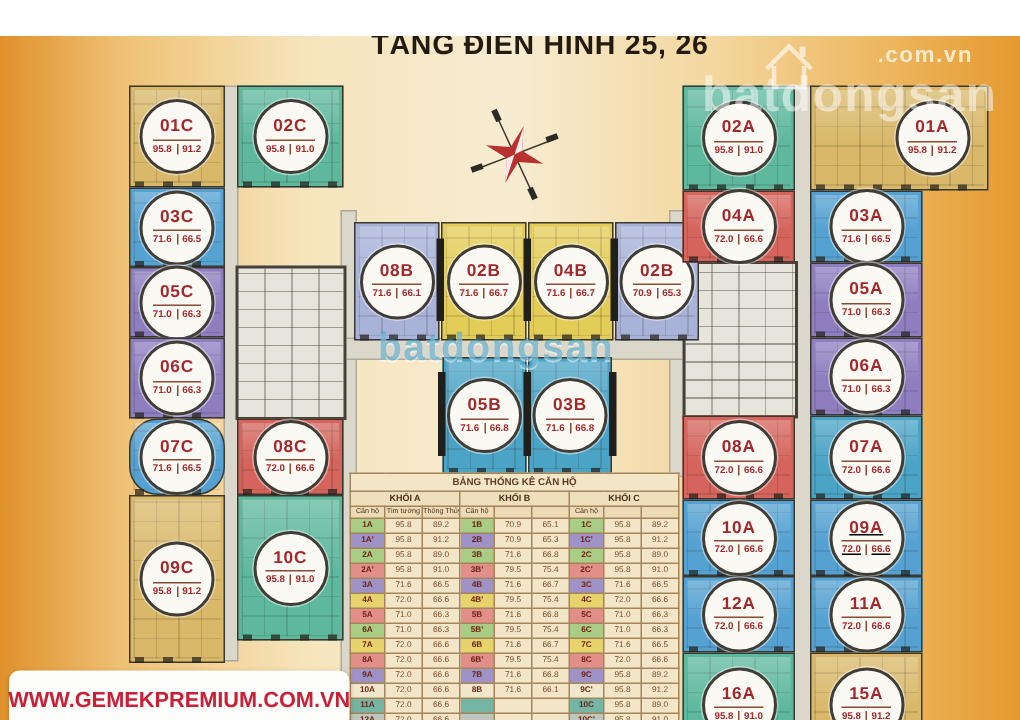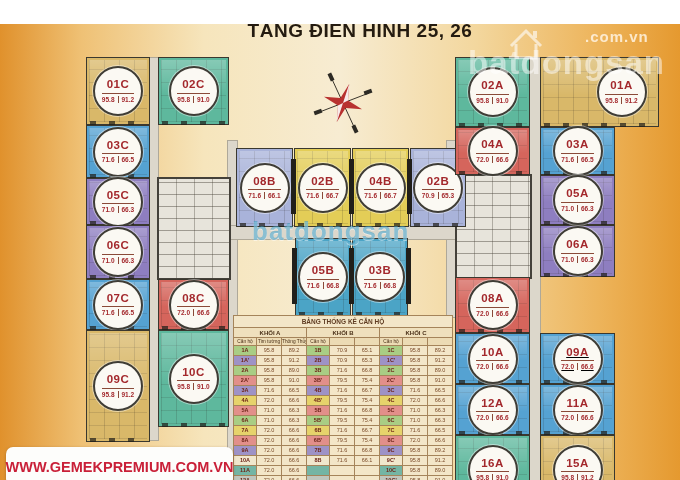--- a/index.html
+++ b/index.html
@@ -103,21 +103,21 @@
   <div class="unit" style="left: 86px; top: 201px; width: 62px; height: 52px; background-color: rgb(142, 126, 192);">
       <div class="badge">
         <div class="bl">06C</div>
         <div class="ba">
           <span>71.0</span>
           <span class="sep"></span>
           <span>66.3</span>
         </div>
       </div>
     </div>
-  <div class="unit" style="left: 86px; top: 255px; width: 62px; height: 49px; background-color: rgb(85, 162, 210);">
+  <div class="unit" style="left: 86px; top: 255px; width: 62px; height: 49px; background-color: rgb(85, 162, 210); border-radius: 19px;">
       <div class="badge">
         <div class="bl">07C</div>
         <div class="ba">
           <span>71.6</span>
           <span class="sep"></span>
           <span>66.5</span>
         </div>
       </div>
     </div>
   <div class="unit" style="left: 158px; top: 255px; width: 69px; height: 49px; background-color: rgb(213, 101, 92);">
@@ -268,20 +268,30 @@
         <div class="ba">
           <span>71.0</span>
           <span class="sep"></span>
           <span>66.3</span>
         </div>
       </div>
     </div>
   <div class="unit" style="left: 455px; top: 253px; width: 73px; height: 54px; background-color: rgb(213, 101, 92);">
       <div class="badge">
         <div class="bl">08A</div>
+        <div class="ba">
+          <span>72.0</span>
+          <span class="sep"></span>
+          <span>66.6</span>
+        </div>
+      </div>
+    </div>
+  <div class="unit" style="left: 540px; top: 253px; width: 73px; height: 54px; background-color: rgb(75, 164, 198);">
+      <div class="badge">
+        <div class="bl">07A</div>
         <div class="ba">
           <span>72.0</span>
           <span class="sep"></span>
           <span>66.6</span>
         </div>
       </div>
     </div>
   <div class="unit" style="left: 455px; top: 309px; width: 73px; height: 49px; background-color: rgb(85, 162, 210);">
       <div class="badge">
         <div class="bl">10A</div>

